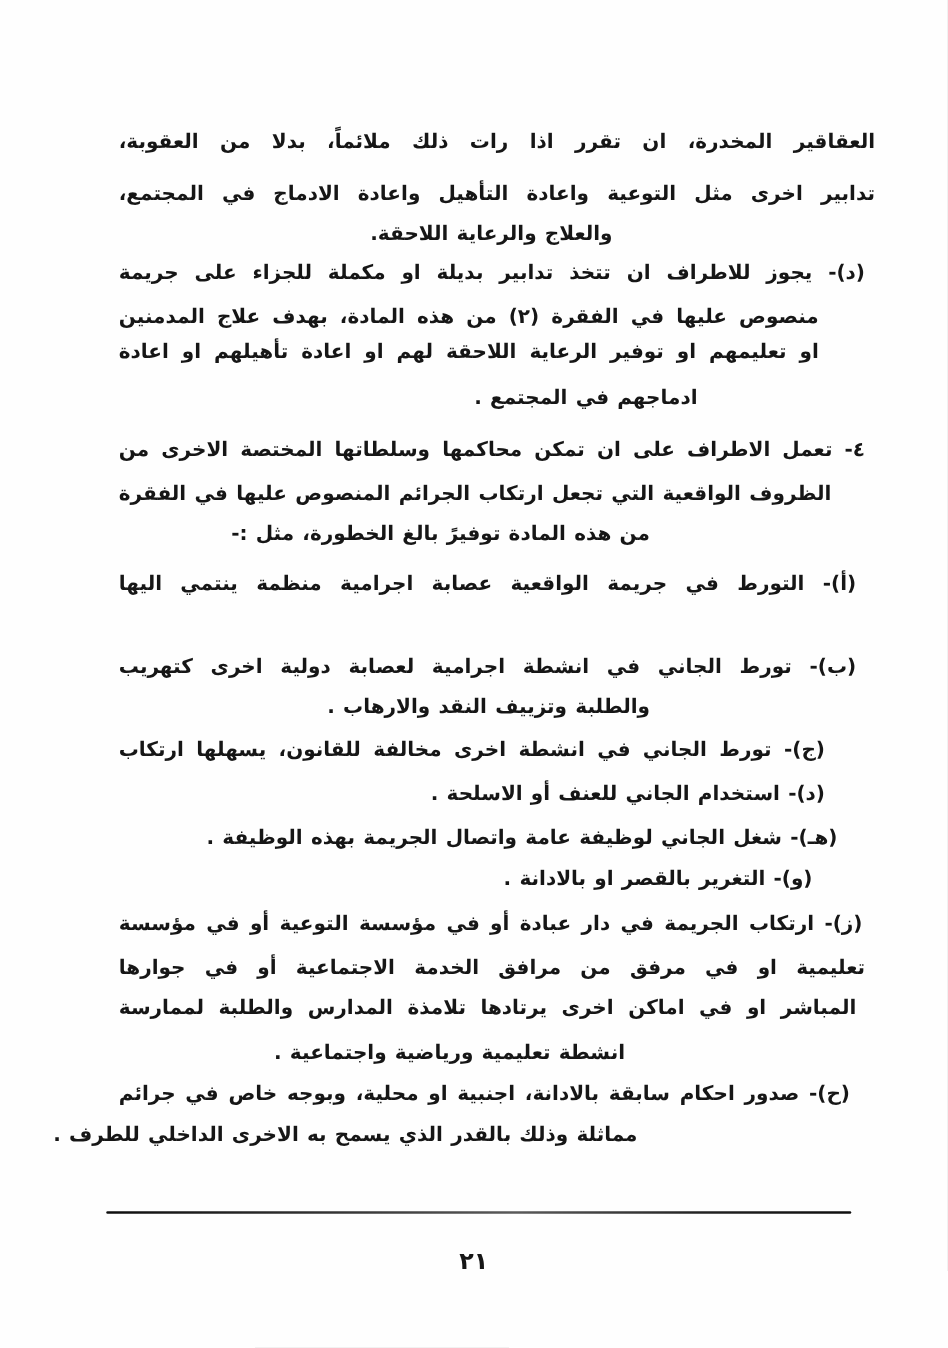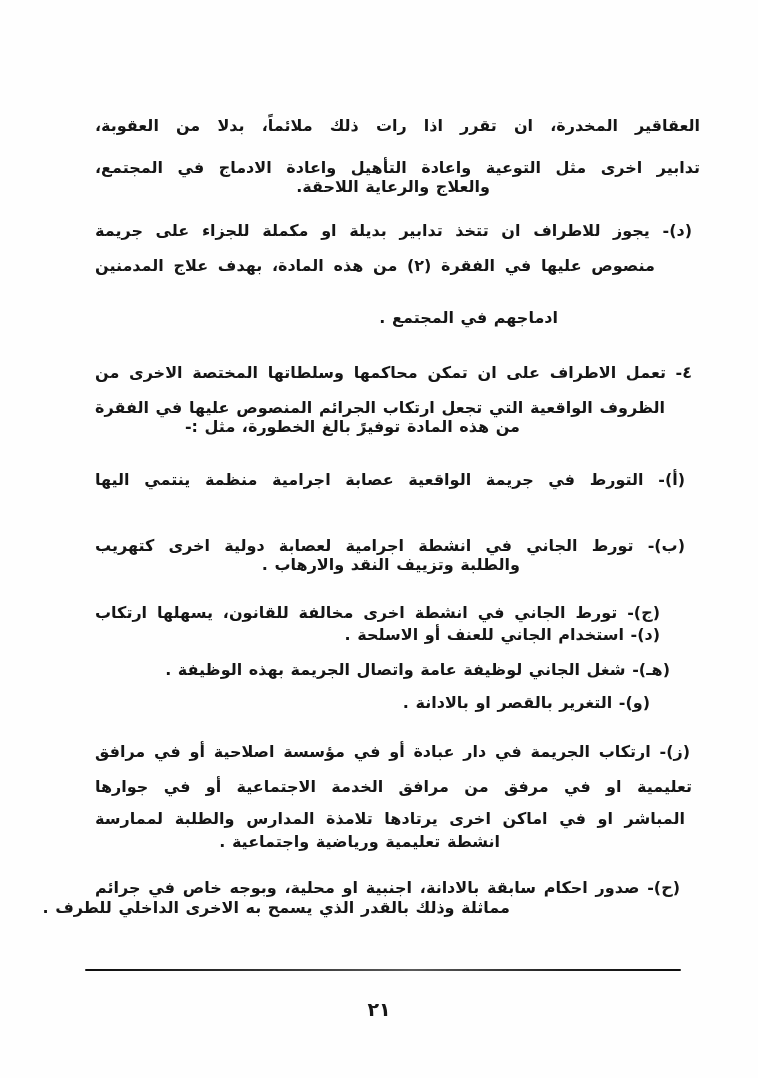--- a/index.html
+++ b/index.html
@@ -37,21 +37,20 @@
     white-space: nowrap;
     word-spacing: 1px;
   }
   .ln.j {
     white-space: normal;
     text-align: justify;
     text-align-last: justify;
     -moz-text-align-last: justify;
     padding-left: 5px;
     overflow: hidden;
-    margin-top: 13px;
   }
   .footer-rule {
     position: absolute;
     top: 969px;
     left: 85px;
     width: 596px;
     height: 2px;
     background: linear-gradient(90deg, #0e0e0e 0%, #3a3a3a 35%, #5a5a5a 55%, #222 80%, #0e0e0e 100%);
     border-radius: 1px;
   }
@@ -71,32 +70,33 @@
 </head>
 <body>
 
 <div class="page">
   <div class="text-block">
     <div class="ln j" style="top:98px;  padding-right:0px;">العقاقير المخدرة، ان تقرر اذا رات ذلك ملائماً، بدلا من العقوبة،</div>
     <div class="ln j" style="top:140px; padding-right:0px;">تدابير اخرى مثل التوعية واعادة التأهيل واعادة الادماج في المجتمع،</div>
     <div class="ln" style="top:172px; padding-right:210px;">والعلاج والرعاية اللاحقة.</div>
     <div class="ln j" style="top:203px; padding-right:8px;">(د)- يجوز للاطراف ان تتخذ تدابير بديلة او مكملة للجزاء على جريمة</div>
     <div class="ln j" style="top:238px; padding-right:45px;">منصوص عليها في الفقرة (٢) من هذه المادة، بهدف علاج المدمنين</div>
+    <div class="ln j" style="top:266px; padding-right:45px;">او تعليمهم او توفير الرعاية اللاحقة لهم او اعادة تأهيلهم او اعادة</div>
     <div class="ln" style="top:303px; padding-right:142px;">ادماجهم في المجتمع .</div>
     <div class="ln j" style="top:345px; padding-right:8px;">٤- تعمل الاطراف على ان تمكن محاكمها وسلطاتها المختصة الاخرى من مراعاة</div>
     <div class="ln j" style="top:380px; padding-right:35px;">الظروف الواقعية التي تجعل ارتكاب الجرائم المنصوص عليها في الفقرة (١)</div>
     <div class="ln" style="top:412px; padding-right:180px;">من هذه المادة توفيرً بالغ الخطورة، مثل :-</div>
     <div class="ln j" style="top:452px; padding-right:15px;">(أ)- التورط في جريمة الواقعية عصابة اجرامية منظمة ينتمي اليها</div>
     <div class="ln j" style="top:518px; padding-right:15px;">(ب)- تورط الجاني في انشطة اجرامية لعصابة دولية اخرى كتهريب</div>
     <div class="ln" style="top:550px; padding-right:180px;">والطلبة وتزييف النقد والارهاب .</div>
     <div class="ln j" style="top:585px; padding-right:40px;">(ج)- تورط الجاني في انشطة اخرى مخالفة للقانون، يسهلها ارتكاب الجريمة.</div>
     <div class="ln" style="top:620px; padding-right:40px;">(د)- استخدام الجاني للعنف أو الاسلحة .</div>
     <div class="ln" style="top:655px; padding-right:30px;">(هـ)- شغل الجاني لوظيفة عامة واتصال الجريمة بهذه الوظيفة .</div>
     <div class="ln" style="top:688px; padding-right:50px;">(و)- التغرير بالقصر او بالادانة .</div>
-    <div class="ln j" style="top:724px; padding-right:10px;">(ز)- ارتكاب الجريمة في دار عبادة أو في مؤسسة اصلاحية أو في مرافق</div>
+    <div class="ln j" style="top:724px; padding-right:10px;">(ز)- ارتكاب الجريمة في دار عبادة أو في مؤسسة التوعية أو في مؤسسة</div>
     <div class="ln j" style="top:759px; padding-right:8px;">تعليمية او في مرفق من مرافق الخدمة الاجتماعية أو في جوارها</div>
     <div class="ln j" style="top:791px; padding-right:15px;">المباشر او في اماكن اخرى يرتادها تلامذة المدارس والطلبة لممارسة</div>
     <div class="ln" style="top:827px; padding-right:200px;">انشطة تعليمية ورياضية واجتماعية .</div>
     <div class="ln j" style="top:860px; padding-right:20px;">(ح)- صدور احكام سابقة بالادانة، اجنبية او محلية، وبوجه خاص في جرائم</div>
     <div class="ln" style="top:893px; padding-right:190px;">مماثلة وذلك بالقدر الذي يسمح به الاخرى الداخلي للطرف .</div>
   </div>
 
   <div class="footer-rule"></div>
   <div class="page-number">٢١</div>
 </div>

